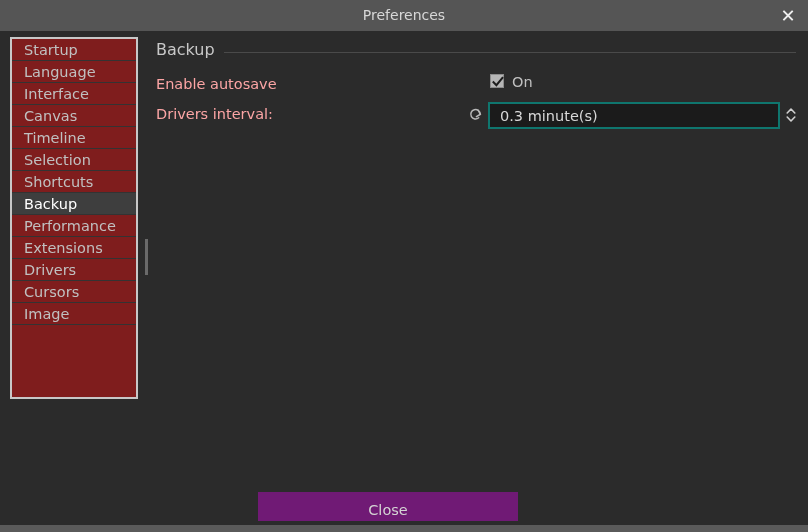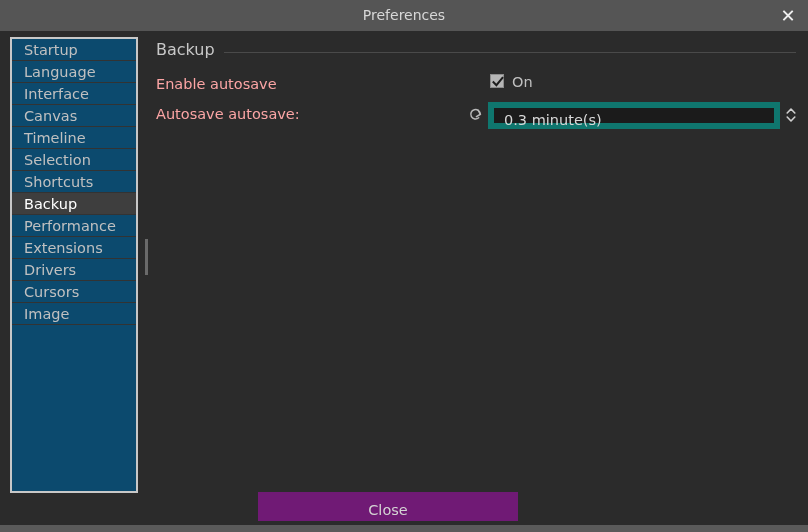--- a/index.html
+++ b/index.html
@@ -63,22 +63,22 @@
     height: 494px;
     background: #2b2b2b;
   }
 
   
   .sidebar {
     position: absolute;
     left: 10px;
     top: 6px;
     width: 128px;
-    height: 456px;
-    background: #0c4a6e;
+    height: 362px;
+    background: #7f1d1d;
     border: 2px solid #c8c8c8;
     box-sizing: border-box;
     overflow: hidden;
   }
   .sidebar-inner {
     position: absolute;
     left: 0; top: 0; right: 0;
   }
   .sidebar-item {
     position: relative;
@@ -204,21 +204,21 @@
     height: 18px;
     cursor: pointer;
   }
   .spinbox {
     position: absolute;
     left: 332px;
     top: 0px;
     width: 292px;
     height: 27px;
     background: #1b1b1b;
-    border: 6px solid #0f766e;
+    border: 2px solid #0f766e;
     box-sizing: border-box;
     cursor: text;
   }
   .spinbox-value {
     position: absolute;
     left: 10px;
     top: 0;
     height: 25px;
     line-height: 25px;
     color: #d8d8d8;
@@ -306,21 +306,21 @@
           <span class="checkbox-box">
             <svg width="12" height="12" viewBox="0 0 12 12" aria-hidden="true">
               <path d="M1.5 6.2 L4.4 9.2 L10.4 1.8" stroke="#1d1d1d" stroke-width="2" fill="none" stroke-linecap="square"></path>
             </svg>
           </span>
           <span class="checkbox-label">On</span>
         </div>
       </div>
 
       <div class="row row-interval">
-        <div class="row-label">Autosave autosave:</div>
+        <div class="row-label">Drivers interval:</div>
 
         <span class="reset-icon">
           <svg width="18" height="18" viewBox="0 0 18 18" aria-hidden="true">
             <path d="M13.2 9.2 a4.7 4.7 0 1 0 -1.5 3.5" stroke="#b8b8b8" stroke-width="1.5" fill="none" stroke-linecap="round"></path>
             <path d="M13.4 4.6 L13.4 9.4 L8.7 9.4" stroke="#b8b8b8" stroke-width="1.5" fill="none" stroke-linecap="round" stroke-linejoin="round" transform="rotate(-30 13.2 9.2)"></path>
           </svg>
         </span>
 
         <div class="spinbox">
           <div class="spinbox-value">0.3 minute(s)</div>

